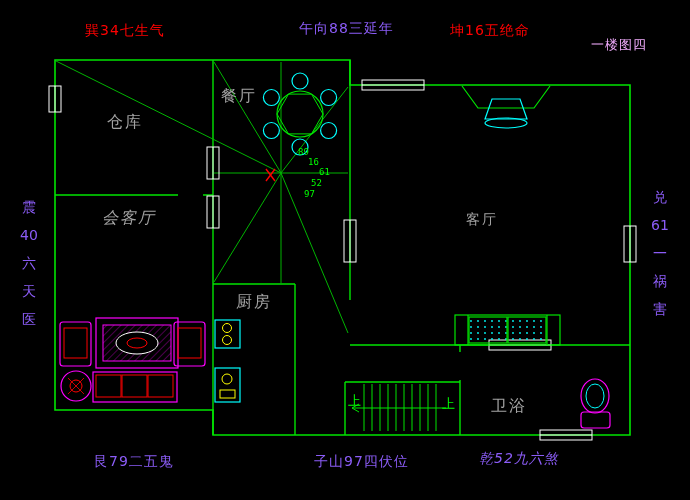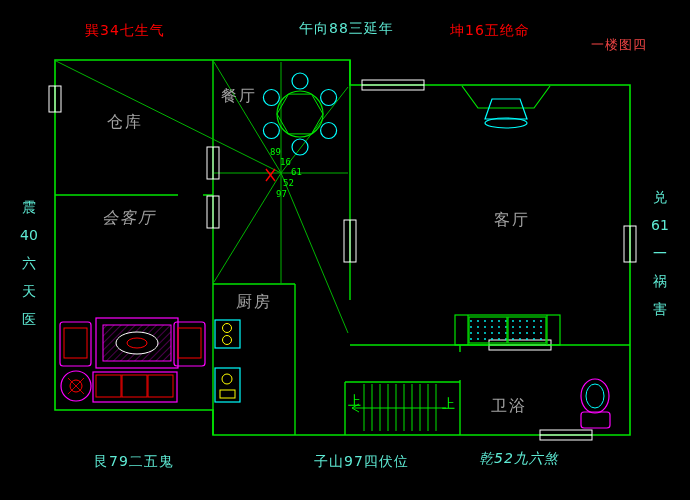--- a/index.html
+++ b/index.html
@@ -2,44 +2,44 @@
 <html><head>
 <meta charset="utf-8">
 <style>
   html,body{margin:0;padding:0;background:#000;}
   .stage{
     position:relative;width:690px;height:500px;background:#000000;
     font-family:"DejaVu Sans",sans-serif;overflow:hidden;padding-left:24px;
   }
   svg.plan{position:absolute;left:0;top:0;}
   .lbl{position:absolute;white-space:nowrap;line-height:1;}
-  .grn{color:#5eead4;}
+  .grn{color:#8b5cf6;}
   .red{color:#ff0000;}
-  .cyn{color:#ef4444;}
+  .cyn{color:#f0abfc;}
   
   .a-tl{left:85px;top:23px;font-size:14px;letter-spacing:1px;}
   .a-tc{left:299px;top:21px;font-size:14px;letter-spacing:1px;}
   .a-tr{left:450px;top:23px;font-size:14px;letter-spacing:1px;}
   .a-title{left:591px;top:38px;font-size:13px;letter-spacing:1px;}
   .a-bl{left:94px;top:454px;font-size:14px;letter-spacing:1px;}
   .a-bc{left:314px;top:454px;font-size:14px;letter-spacing:1px;}
   .a-br{left:479px;top:451px;font-size:14px;letter-spacing:1px;font-style:italic;}
   .a-left{left:13px;top:193px;width:32px;font-size:14px;}
   .a-right{left:644px;top:183px;width:32px;font-size:14px;}
   .vchar{display:block;text-align:center;height:28px;line-height:28px;}
   
   .room{position:absolute;color:#a3a3a3;font-size:16px;letter-spacing:2px;line-height:1;white-space:nowrap;}
   .r-storage{left:107px;top:114px;}
   .r-dining{left:221px;top:88px;}
   .r-reception{left:102px;top:210px;font-style:italic;}
-  .r-living{left:466px;top:212px;font-size:16px;margin-left:28px;}
+  .r-living{left:466px;top:212px;font-size:14px;}
   .r-kitchen{left:236px;top:294px;}
   .r-bath{left:491px;top:386px;margin-top:12px;}
   
-  .cnum{position:absolute;color:#00ff00;font-size:9px;font-family:"DejaVu Sans Mono",monospace;line-height:1;}
+  .cnum{position:absolute;color:#00ff00;font-size:9px;font-family:"DejaVu Sans Mono",monospace;line-height:1;margin-left:28px;}
   .c1{left:270px;top:148px;}
   .c2{left:280px;top:158px;}
   .c3{left:291px;top:168px;}
   .c4{left:283px;top:179px;}
   .c5{left:276px;top:190px;}
   
   .sup{position:absolute;color:#00ff00;font-size:13px;line-height:1;}
   .s-left{left:348px;top:394px;}
   .s-right{left:442px;top:397px;}
 </style>

